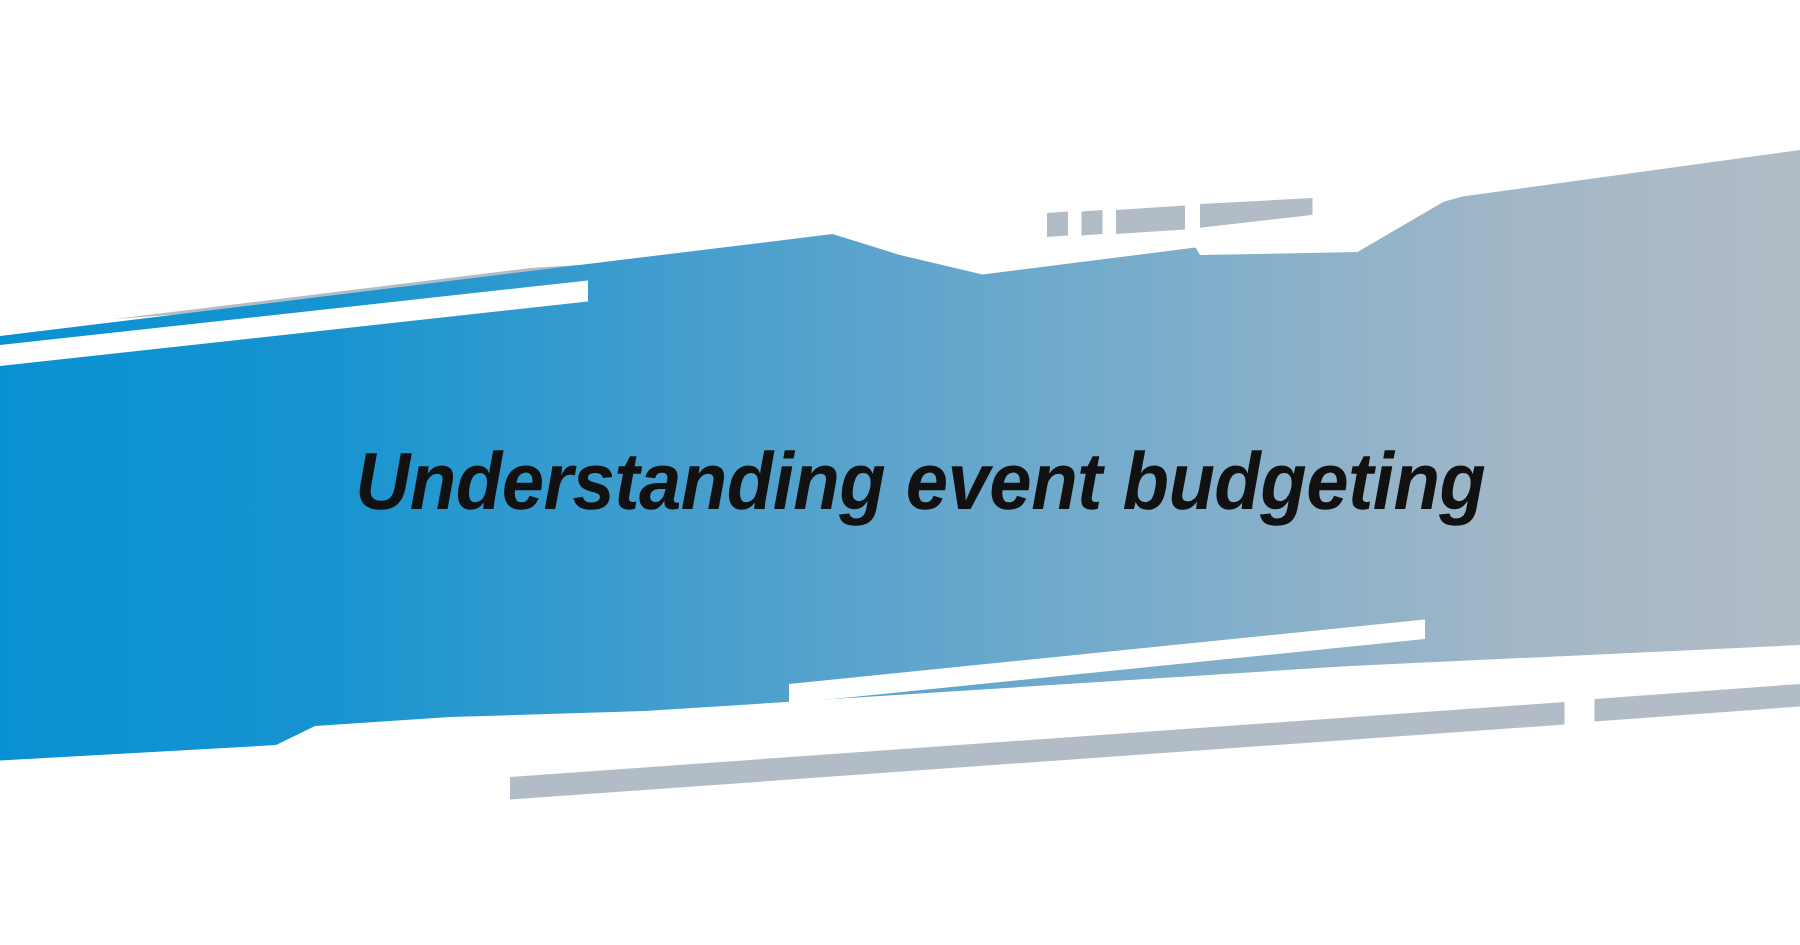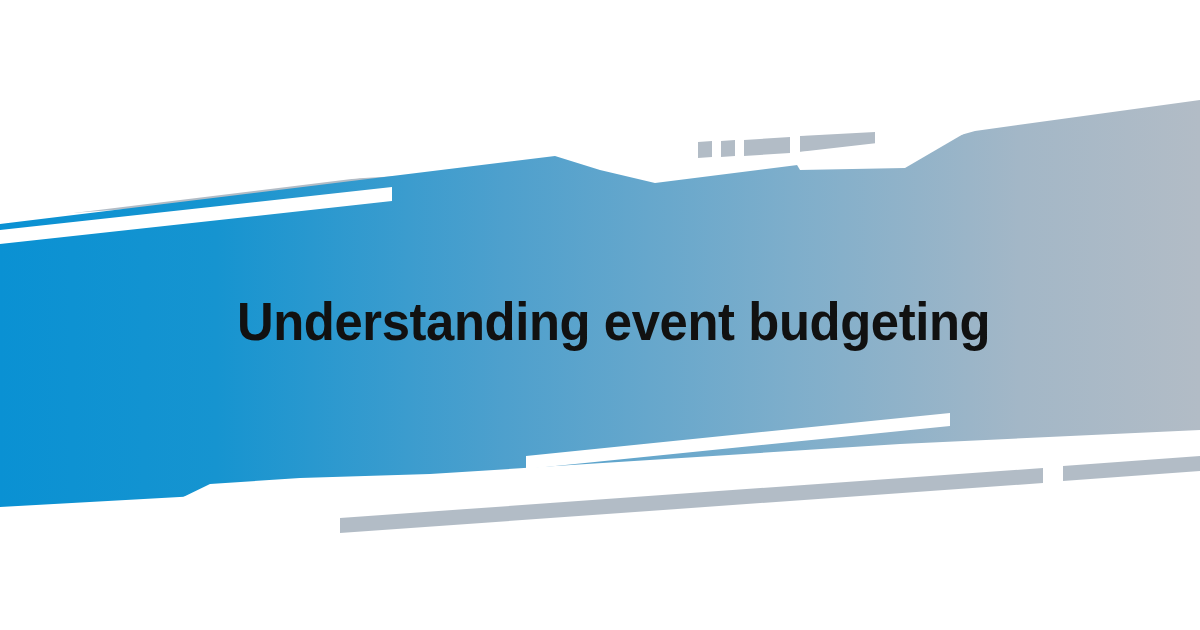--- a/index.html
+++ b/index.html
@@ -12,20 +12,21 @@
     width: 1200px;
     height: 630px;
     overflow: hidden;
     font-family: "Liberation Sans", sans-serif;
   }
   #banner-root {
     position: relative;
     width: 1200px;
     height: 630px;
     background: #ffffff;
+    font-style: italic;
   }
   #banner-graphic {
     position: absolute;
     inset: 0;
     width: 1200px;
     height: 630px;
     display: block;
   }
   #banner-title-layer {
     position: absolute;

